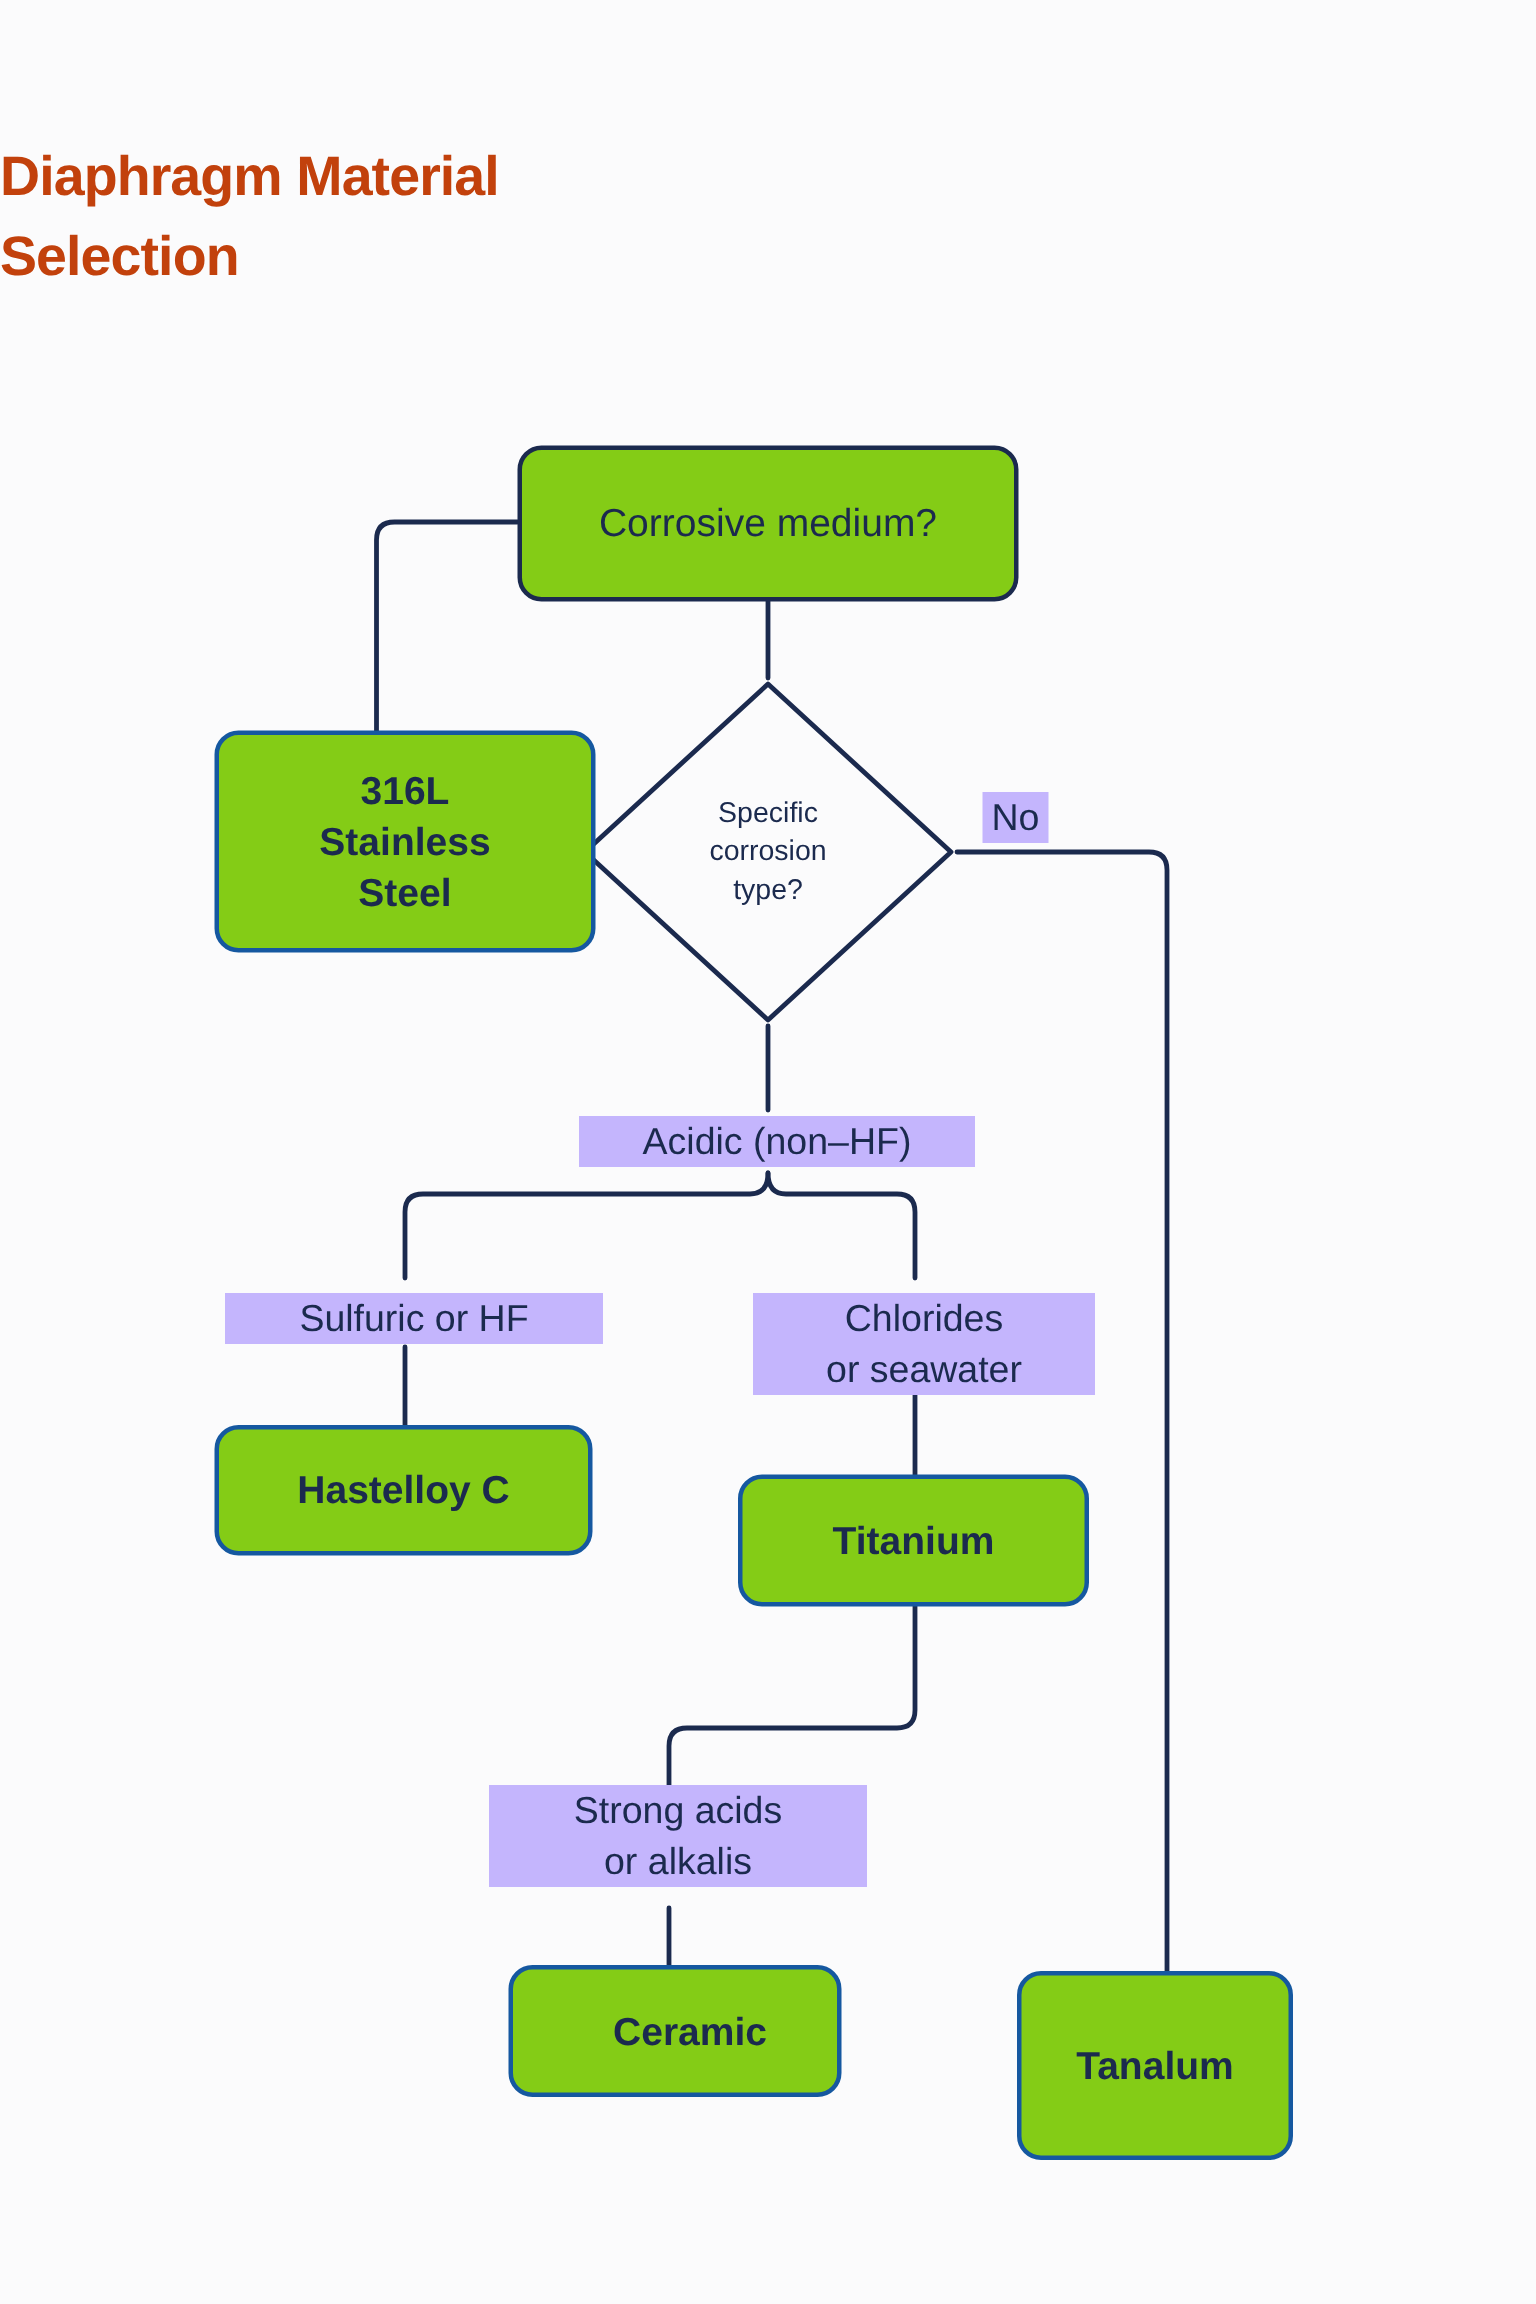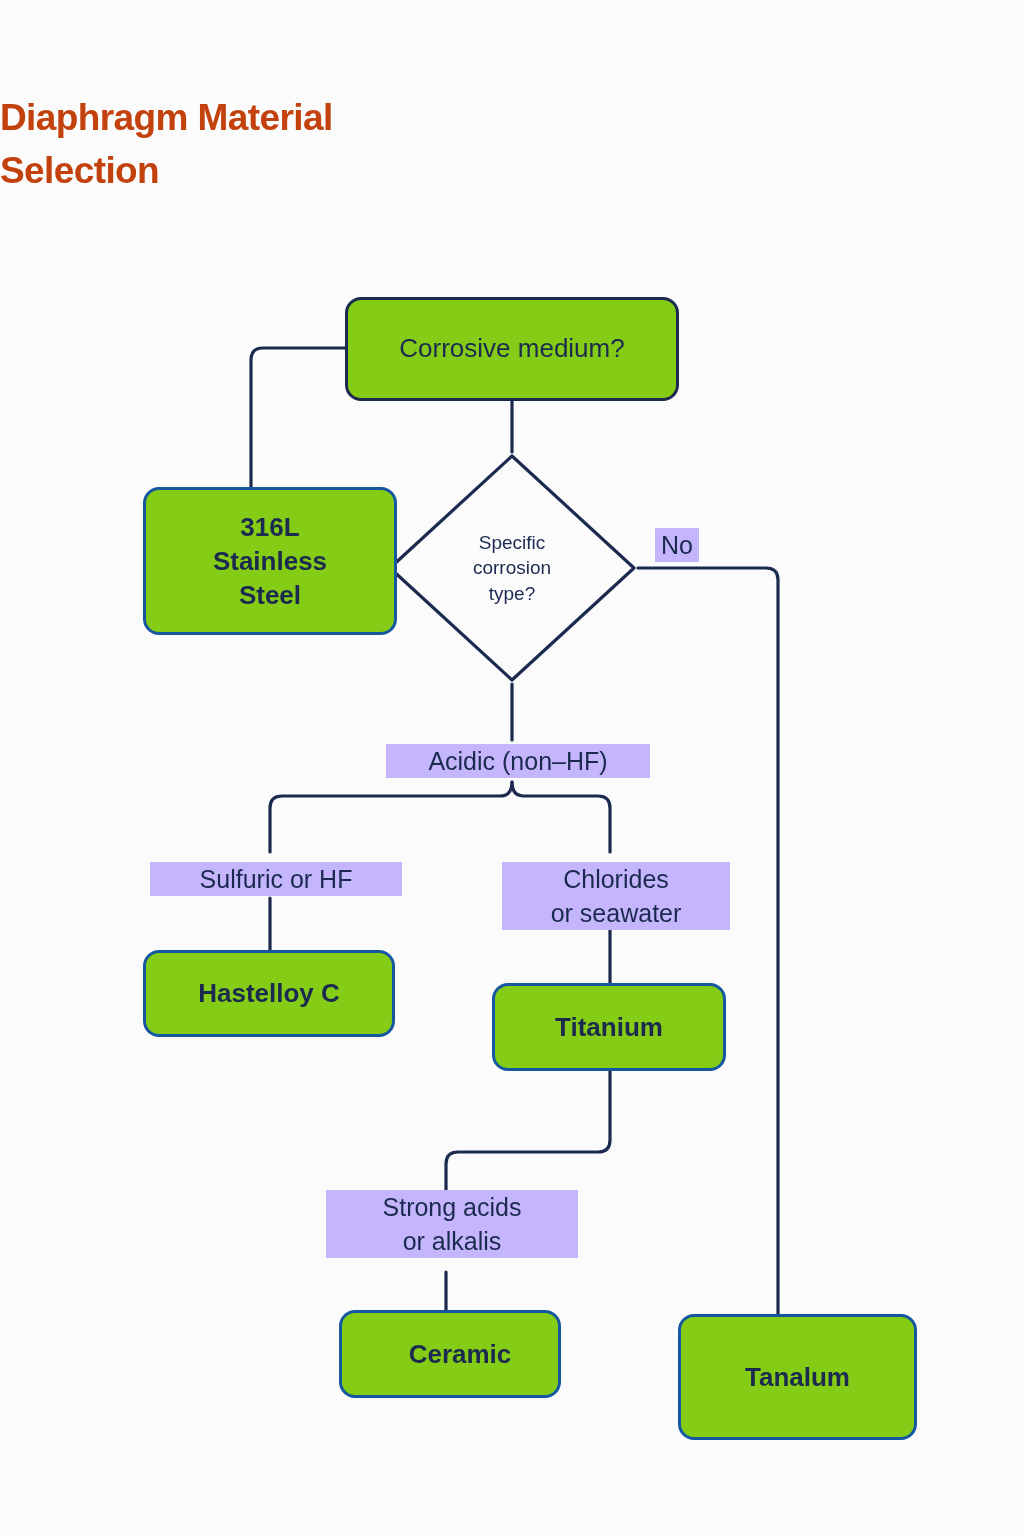--- a/index.html
+++ b/index.html
@@ -168,21 +168,21 @@
   <div class="node node-terminal" id="node-stainless" style="left:143px; top:487px; width:254px; height:148px;">316L
 Stainless
 Steel</div>
 
   <div class="node node-terminal" id="node-hastelloy" style="left:143px; top:950px; width:252px; height:87px;">Hastelloy C</div>
 
   <div class="node node-terminal" id="node-titanium" style="left:492px; top:983px; width:234px; height:88px;">Titanium</div>
 
   <div class="node node-terminal" id="node-ceramic" style="left:339px; top:1310px; width:222px; height:88px;padding-left:20px;">Ceramic</div>
 
-  <div class="node node-terminal" id="node-tanalum" style="left:678px; top:1314px; width:239px; height:126px;">Tanalum</div>
+  <div class="node node-terminal" id="node-tanalum" style="left:678px; top:1314px; width:184px; height:126px;">Tanalum</div>
 
   <div class="edge-label" style="left:655px; top:528px;">No</div>
 
   <div class="edge-label" style="left:386px; top:744px; width:252px;">Acidic (non–HF)</div>
 
   <div class="edge-label" style="left:150px; top:862px; width:240px;">Sulfuric or HF</div>
 
   <div class="edge-label" style="left:502px; top:862px; width:216px;">Chlorides
 or seawater</div>
 

